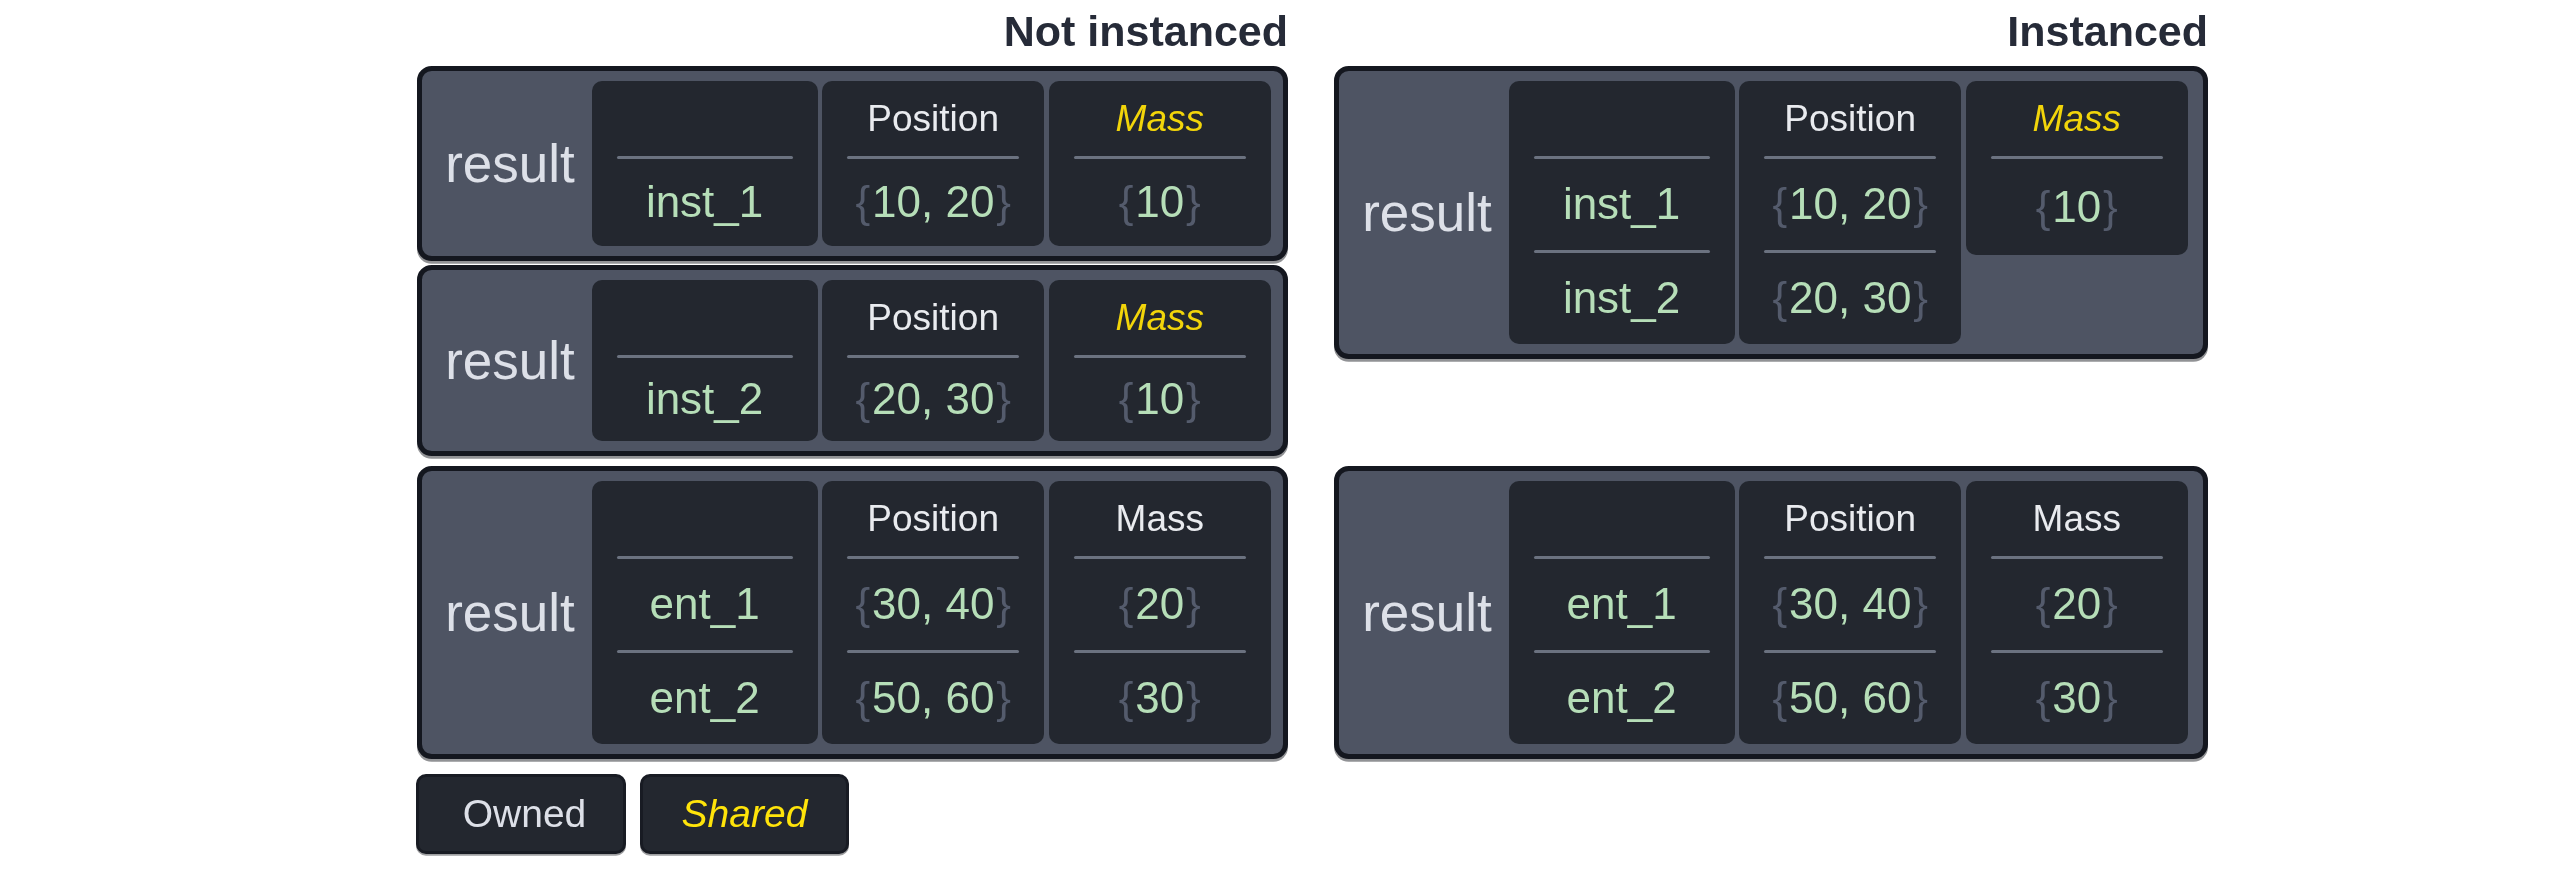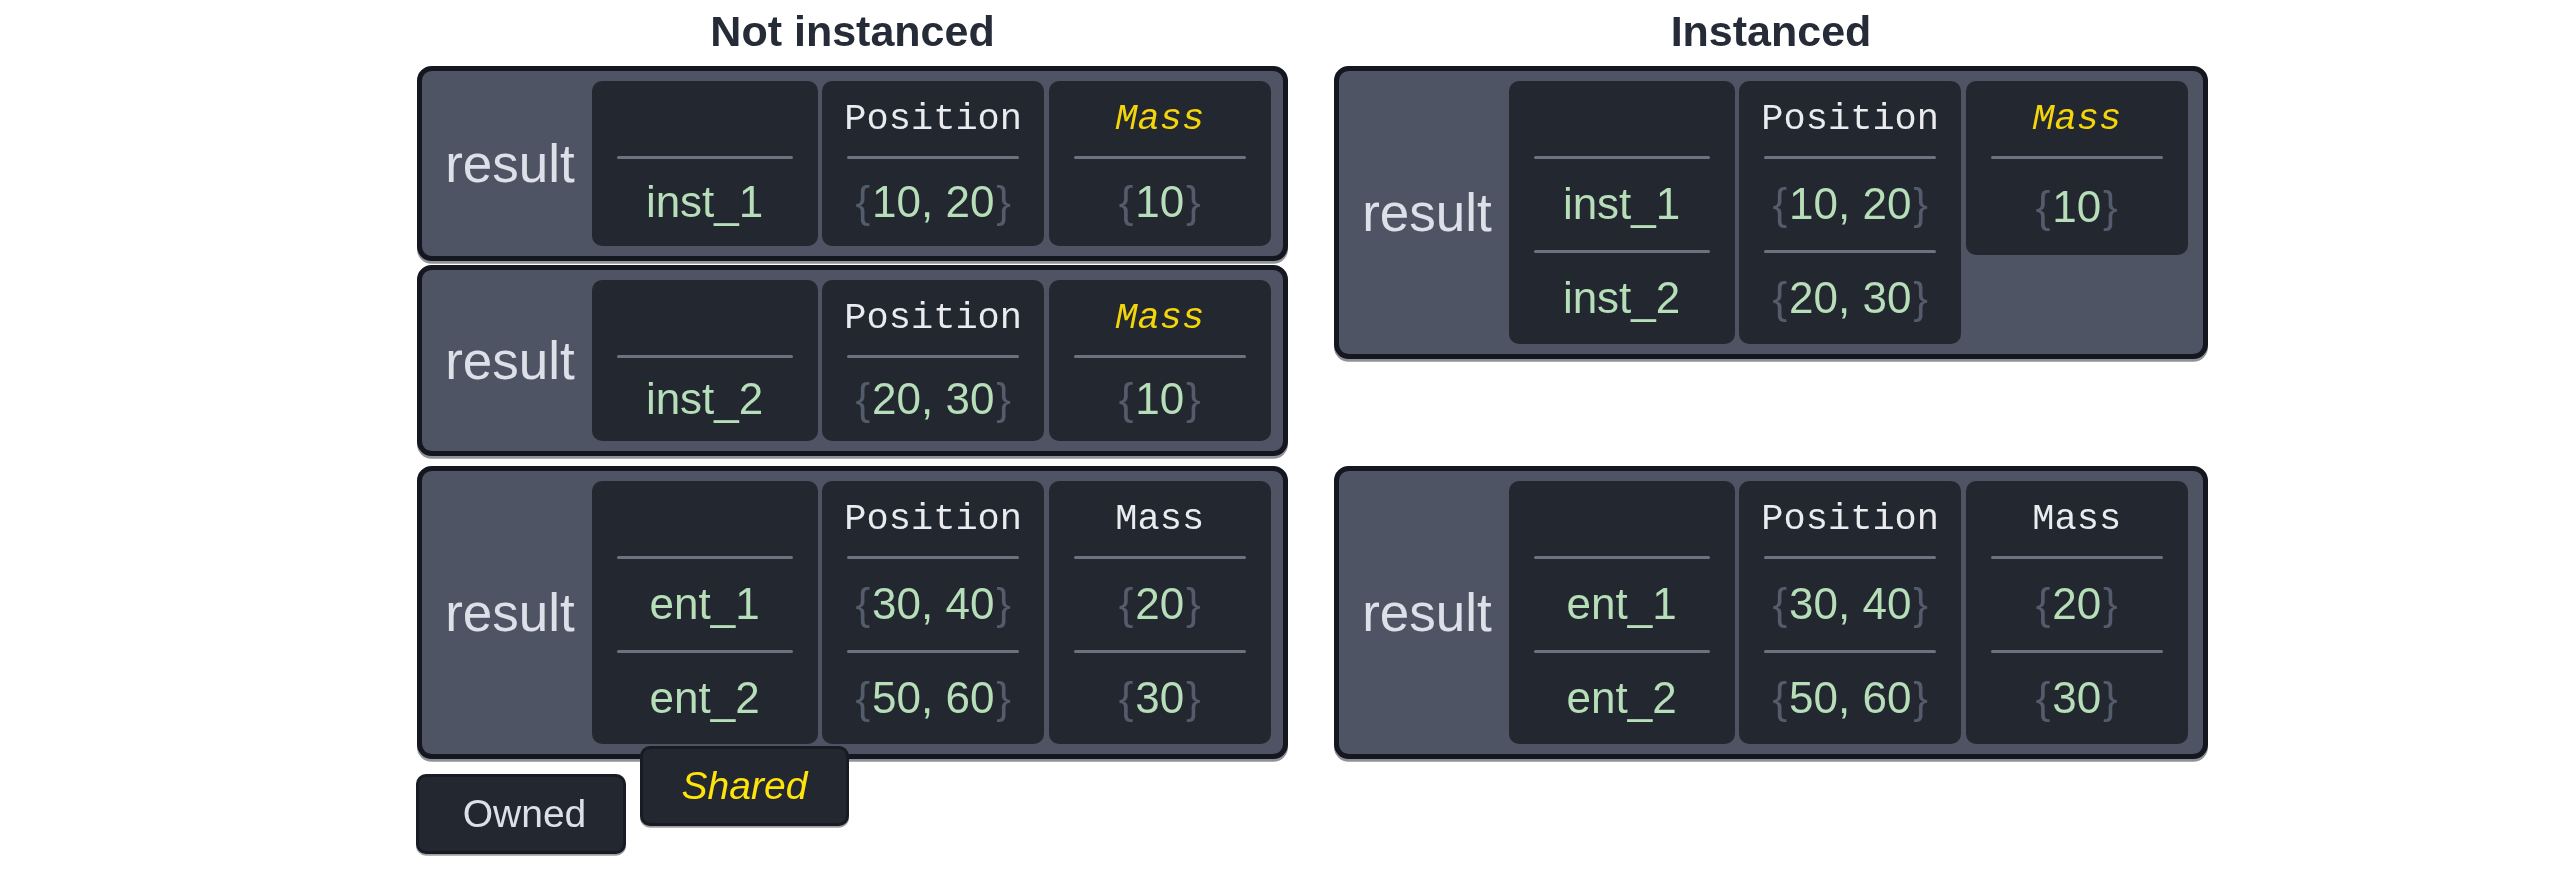--- a/index.html
+++ b/index.html
@@ -4,21 +4,21 @@
 <style>
   html,body{margin:0;padding:0;}
   body{
     width:2576px;height:870px;
     background:#ffffff;
     font-family:"Liberation Sans","DejaVu Sans",sans-serif;
     position:relative;overflow:hidden;
   }
   .title{
     position:absolute;
-    text-align:center;
+    text-align:right;
     font-weight:bold;
     font-size:43px;
     color:#262b38;
     letter-spacing:0;
   }
   .tbl{
     position:absolute;
     box-sizing:border-box;
     background:#4e5463;
     border:5.5px solid #14171f;
@@ -48,21 +48,20 @@
   .cell.short{align-self:flex-start;height:174px;}
   .slot{
     display:flex;align-items:center;justify-content:center;
     text-align:center;
   }
   .hdr{
     height:75px;
     flex:none;
     font-size:37px;
     color:#e9ebef;
-    font-family:Liberation Mono, monospace;
   }
   .hdr.shared{
     color:#f2d50a;
     font-style:italic;
   }
   .rule{
     flex:none;
     height:2.8px;
     border-radius:1.8px;
     margin:0 25px;
@@ -262,14 +261,14 @@
     <div class="rule"></div>
     <div class="slot val">
         <span class="brace">{</span>
         <span class="green">30</span>
         <span class="brace">}</span>
       </div>
   </div>
 </div>
 
 <div class="legend-box" style="left:416px;top:774px;width:210px;height:80px;padding-left:7px;">Owned</div>
-<div class="legend-box shared-box" style="left:640px;top:746px;width:209px;height:80px;">Shared</div>
+<div class="legend-box shared-box" style="left:640px;top:774px;width:209px;height:80px;">Shared</div>
 
 
 </body></html>

